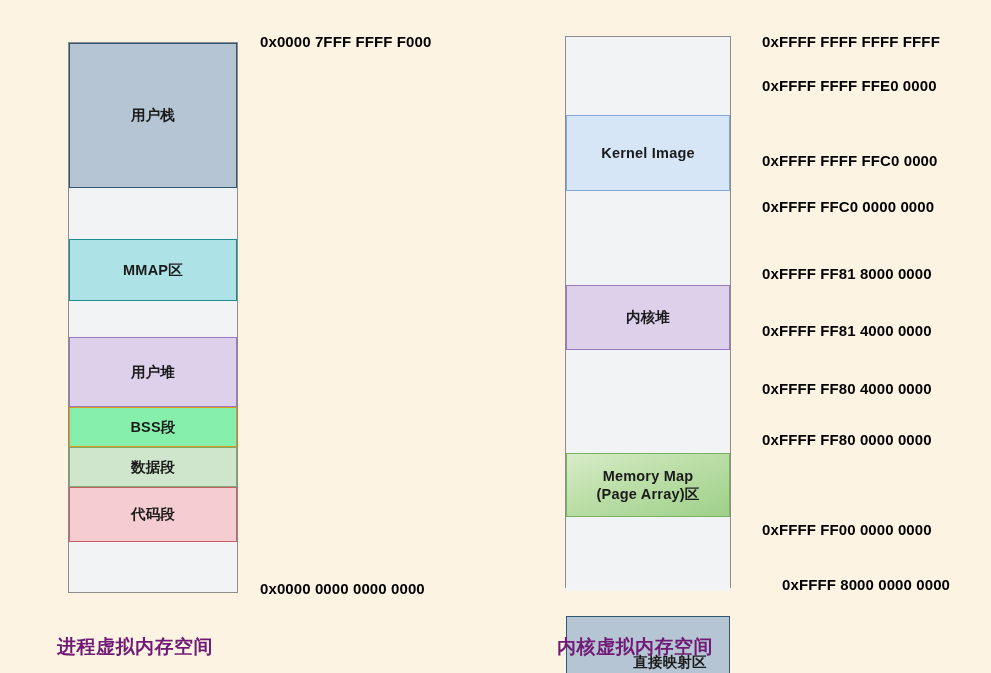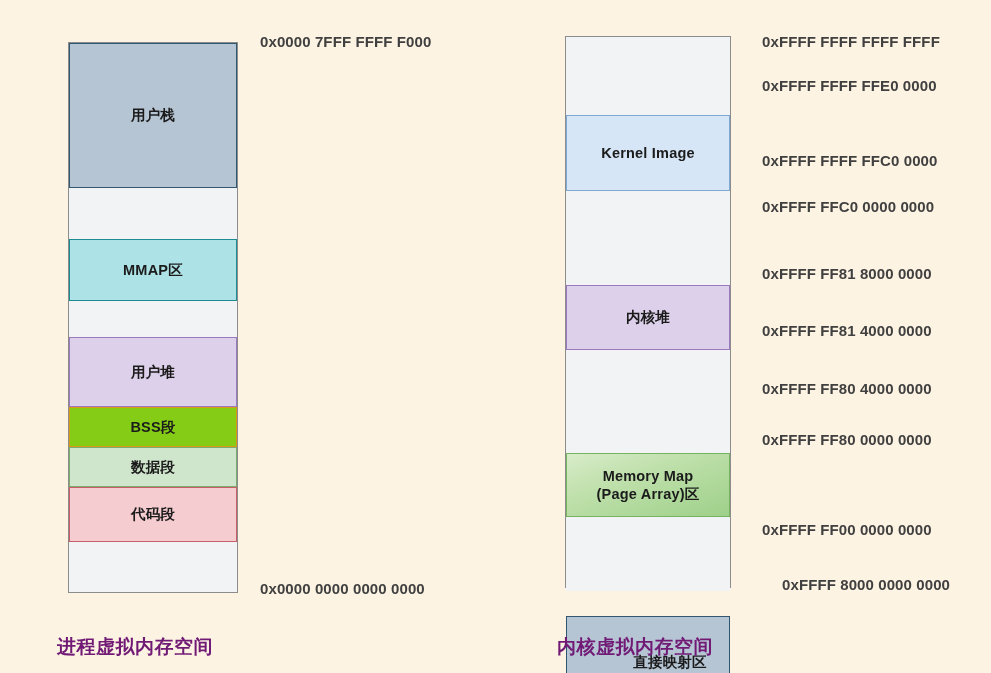--- a/index.html
+++ b/index.html
@@ -69,21 +69,21 @@
     padding: 0 4px;
     white-space: pre-line;
   }
 
   
   .addr {
     position: absolute;
     font-family: "Liberation Sans", "DejaVu Sans", sans-serif;
     font-size: 15px;
     font-weight: 700;
-    color: #404040;
+    color: #000000;
     white-space: nowrap;
     letter-spacing: .1px;
   }
 
   
   .caption {
     position: absolute;
     font-size: 19px;
     font-weight: 700;
     color: #701a75;
@@ -103,21 +103,21 @@
         <span class="region-label">用户栈</span>
       </div>
       <div class="region gap" style="height: 51px; background: rgb(242, 243, 244);"></div>
       <div class="region filled" style="height: 62px; border-color: rgb(28, 140, 146); background: rgb(173, 226, 230);">
         <span class="region-label">MMAP区</span>
       </div>
       <div class="region gap" style="height: 36px; background: rgb(242, 243, 244);"></div>
       <div class="region filled" style="height: 70px; border-color: rgb(155, 121, 191); background: rgb(221, 208, 234);">
         <span class="region-label">用户堆</span>
       </div>
-      <div class="region filled" style="height: 40px; border-color: rgb(217, 155, 22); background: #84cc16;">
+      <div class="region filled" style="height: 40px; border-color: rgb(217, 155, 22); background: #86efac;">
         <span class="region-label">BSS段</span>
       </div>
       <div class="region filled" style="height: 40px; border-color: rgb(123, 171, 110); background: rgb(207, 229, 204);">
         <span class="region-label">数据段</span>
       </div>
       <div class="region filled" style="height: 55px; border-color: rgb(199, 95, 106); background: rgb(245, 204, 208);">
         <span class="region-label">代码段</span>
       </div>
       <div class="region gap" style="height: 40px; background: rgb(242, 243, 244);"></div>
     </div>

